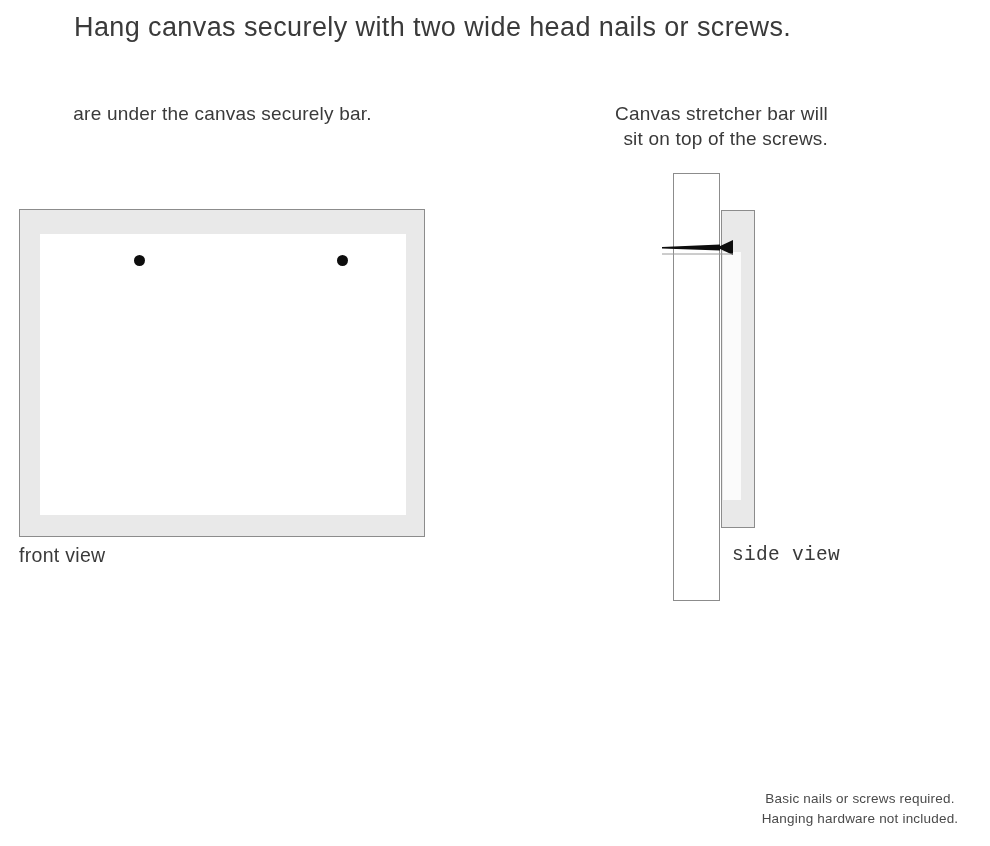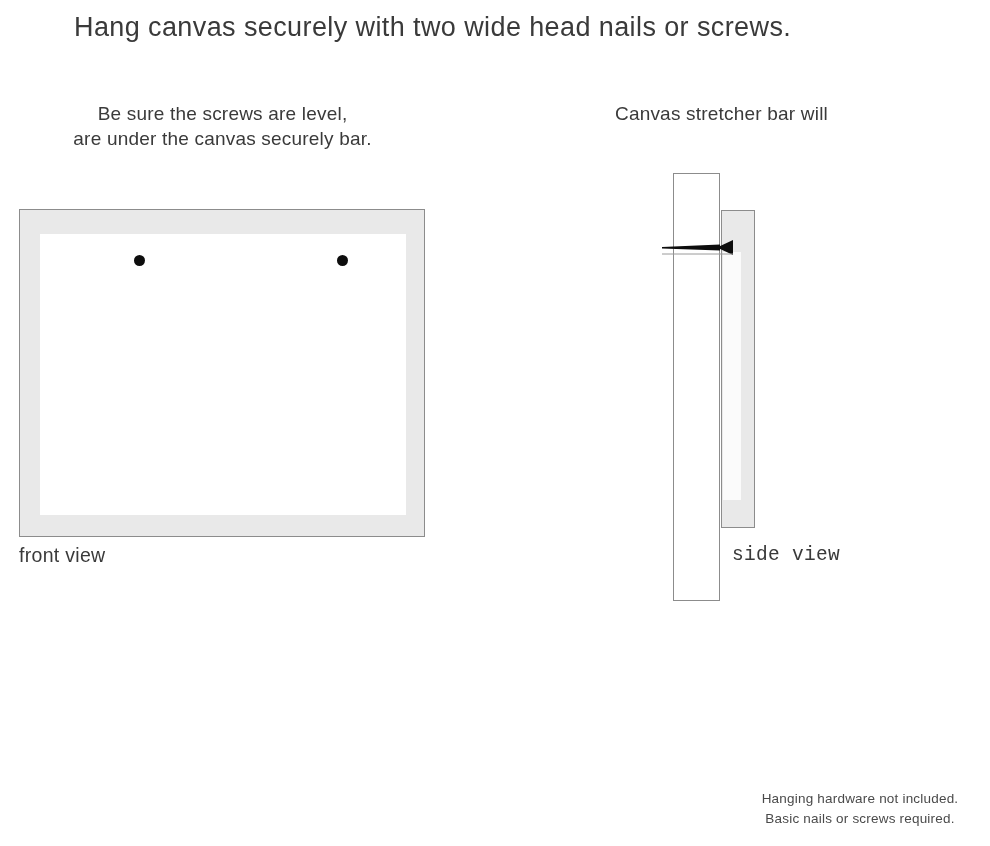--- a/index.html
+++ b/index.html
@@ -104,26 +104,26 @@
   #footer-note span { display: block; }
 </style>
 </head>
 <body>
 
 <div id="stage">
 
   <div id="title" class="abs">Hang canvas securely with two wide head nails or screws.</div>
 
   <div id="instruction-front" class="abs instruction">
-    <span>Be sure the screws are level,</span>
     <span>are under the canvas securely bar.</span>
   </div>
 
   <div id="instruction-side" class="abs instruction">
     <span>Canvas stretcher bar will</span>
+    <span>sit on top of the screws.</span>
   </div>
 
   <div id="front-canvas" class="abs">
     <div id="front-inner" class="abs">
       <div id="screw-left" class="abs screw-dot"></div>
       <div id="screw-right" class="abs screw-dot"></div>
     </div>
   </div>
   <div id="front-label" class="abs view-label">front view</div>
 
@@ -131,17 +131,17 @@
   <div id="side-hollow" class="abs"></div>
   <div id="side-wall" class="abs"></div>
   <svg id="nail" class="abs" viewBox="0 0 80 24">
     <polygon points="4,10.9 62,8.5 62,14.5 4,12.5" fill="#0d0d0d"></polygon>
     <polygon points="59,11.5 75,4 75,19" fill="#0d0d0d"></polygon>
     <line x1="4" y1="18" x2="75" y2="18" stroke="#9a9a9a" stroke-width="1"></line>
   </svg>
   <div id="side-label" class="abs view-label">side view</div>
 
   <div id="footer-note" class="abs">
+    <span>Basic nails or screws required.</span>
     <span>Hanging hardware not included.</span>
-    <span>Basic nails or screws required.</span>
   </div>
 
 </div>
 
 </body></html>

